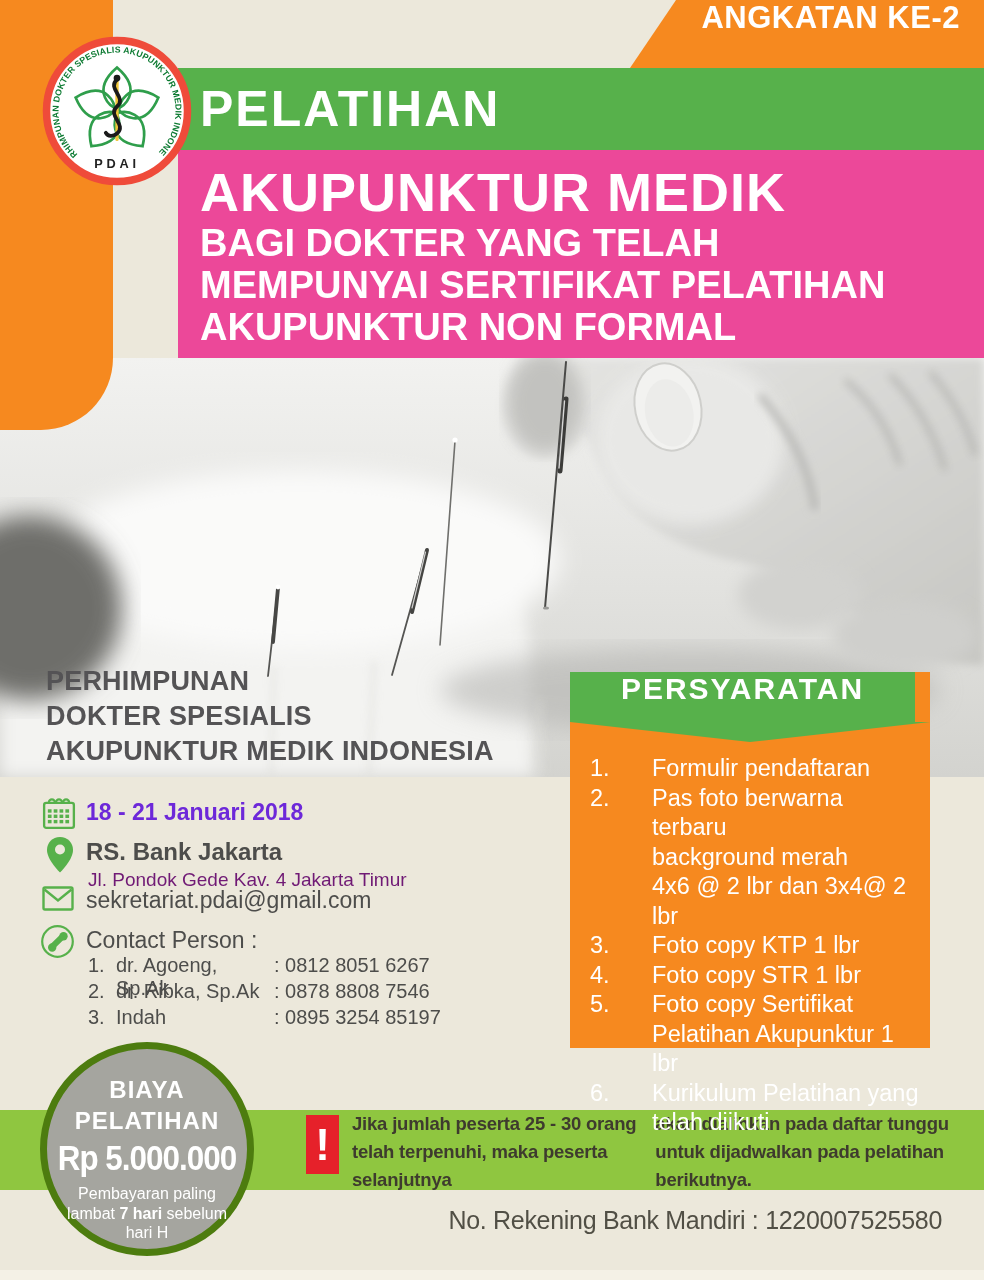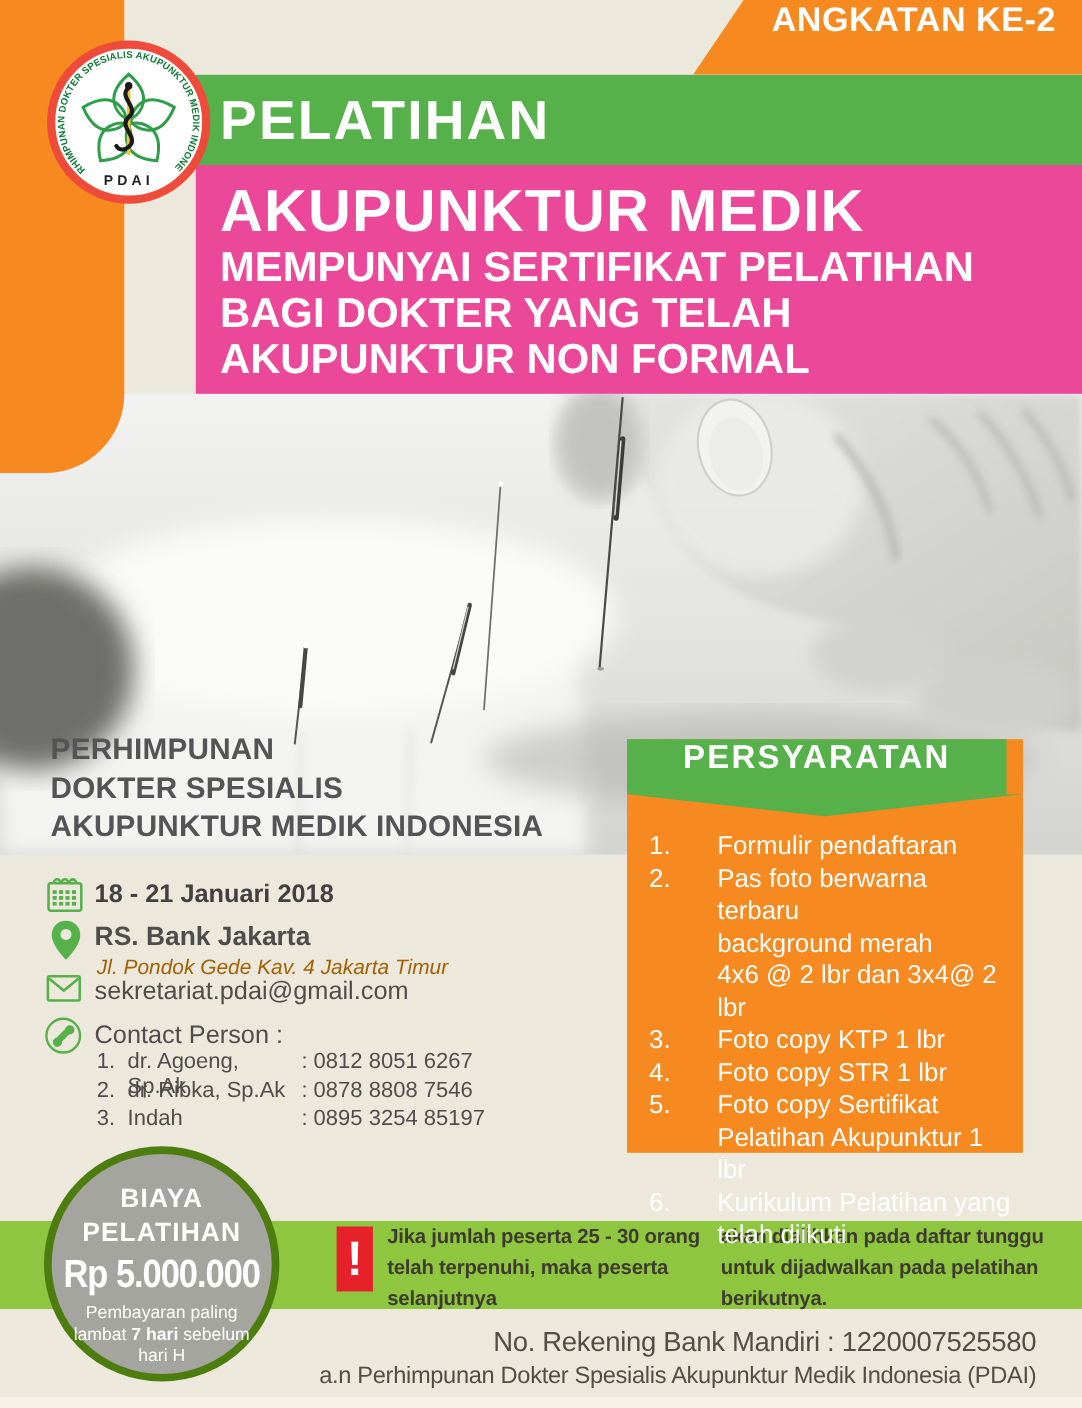--- a/index.html
+++ b/index.html
@@ -31,23 +31,23 @@
   
   .photo{left:0;top:358px;width:984px;height:419px;z-index:1;}
 
   
   .org{left:46px;top:664px;z-index:6;color:#545355;font-weight:bold;
     font-size:27px;line-height:35px;letter-spacing:.2px;}
 
   
   .details{z-index:6;color:#4D4D4B;}
   .d-text{position:absolute;white-space:nowrap;}
-  .date-text{left:86px;top:799px;font-size:23px;font-weight:bold;color:#404040;}
+  .date-text{left:86px;top:799px;font-size:23px;font-weight:bold;color:#6d28d9;}
   .venue-text{left:86px;top:838px;font-size:24px;font-weight:bold;color:#4D4D4B;}
-  .addr-text{left:88px;top:869px;font-size:19px;color:#a16207;font-style:italic;}
+  .addr-text{left:88px;top:869px;font-size:19px;color:#701a75;}
   .email-text{left:86px;top:887px;font-size:23px;color:#4D4D4B;}
   .cp-label{left:86px;top:927px;font-size:23px;color:#4D4D4B;}
   .cp-row{position:absolute;left:88px;display:flex;font-size:20px;color:#4D4D4B;}
   .cp-num{width:28px;}
   .cp-name{width:158px;}
   .cp-phone{}
 
   
   .req-body{left:570px;top:672px;width:360px;height:376px;background:#F6891F;z-index:5;}
   .req-header{left:570px;top:672px;width:345px;height:50px;background:#57B14B;z-index:6;
@@ -171,22 +171,22 @@
 
   <div class="abs orange-col"></div>
   <div class="abs badge">
     <span>ANGKATAN KE-2</span>
   </div>
   <div class="abs band-dark">
     <span class="title">PELATIHAN</span>
   </div>
   <div class="abs band-light">
     <div class="big">AKUPUNKTUR MEDIK</div>
+    <div class="small">BAGI DOKTER YANG TELAH</div>
     <div class="small">MEMPUNYAI SERTIFIKAT PELATIHAN</div>
-    <div class="small">BAGI DOKTER YANG TELAH</div>
     <div class="small">AKUPUNKTUR NON FORMAL</div>
   </div>
 
   <div class="abs logo">
     <svg width="150" height="150" viewBox="0 0 200 200" xmlns="http://www.w3.org/2000/svg">
       <defs>
         <path id="ringPath" d="M 44.8 155.2 A 78 78 0 1 1 155.2 155.2" fill="none"></path>
       </defs>
       <circle cx="100" cy="100" r="94" fill="#ffffff" stroke="#EF4B3A" stroke-width="10"></circle>
       <text font-family="Liberation Sans, sans-serif" font-size="11.6" font-weight="bold" fill="#0E7B33" letter-spacing=".2">
@@ -332,17 +332,16 @@
     <div class="amount">Rp 5.000.000</div>
     <div class="note">
       <div>Pembayaran paling</div>
       <div><span>lambat </span><b>7 hari</b><span> sebelum</span></div>
       <div>hari H</div>
     </div>
   </div>
 
   <div class="abs footer">
     <div class="acc">No. Rekening Bank Mandiri : 1220007525580</div>
-    <div class="accname">a.n Perhimpunan Dokter Spesialis Akupunktur Medik Indonesia (PDAI)</div>
   </div>
 
   <div class="abs bottom-strip"></div>
 </div>
 
 </body></html>

